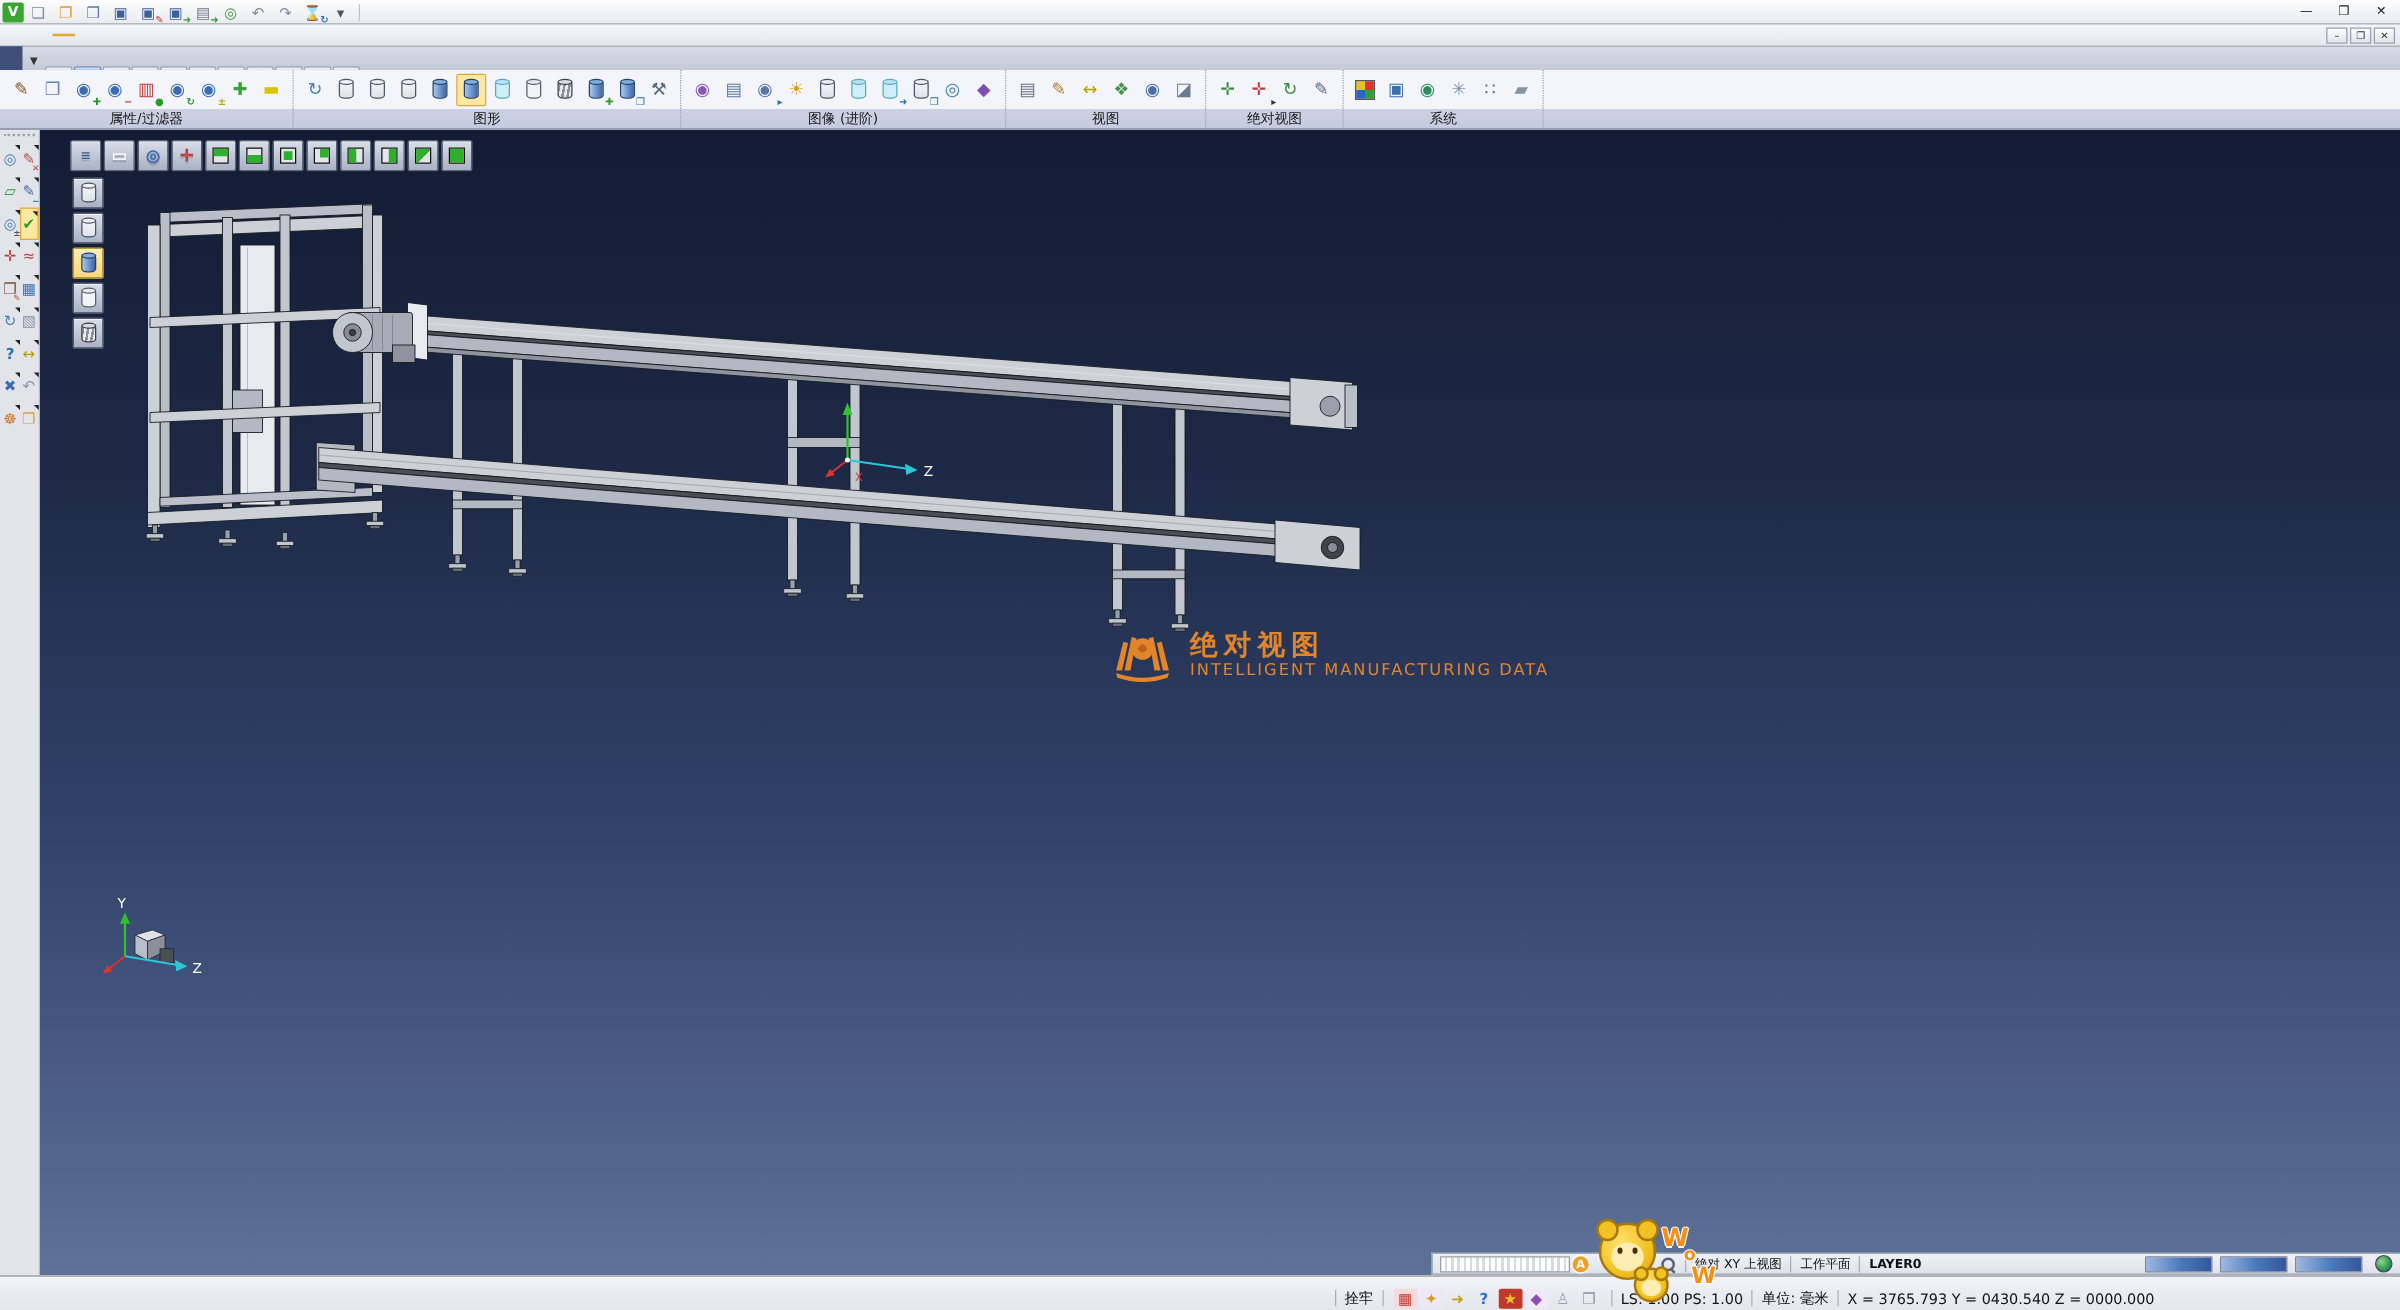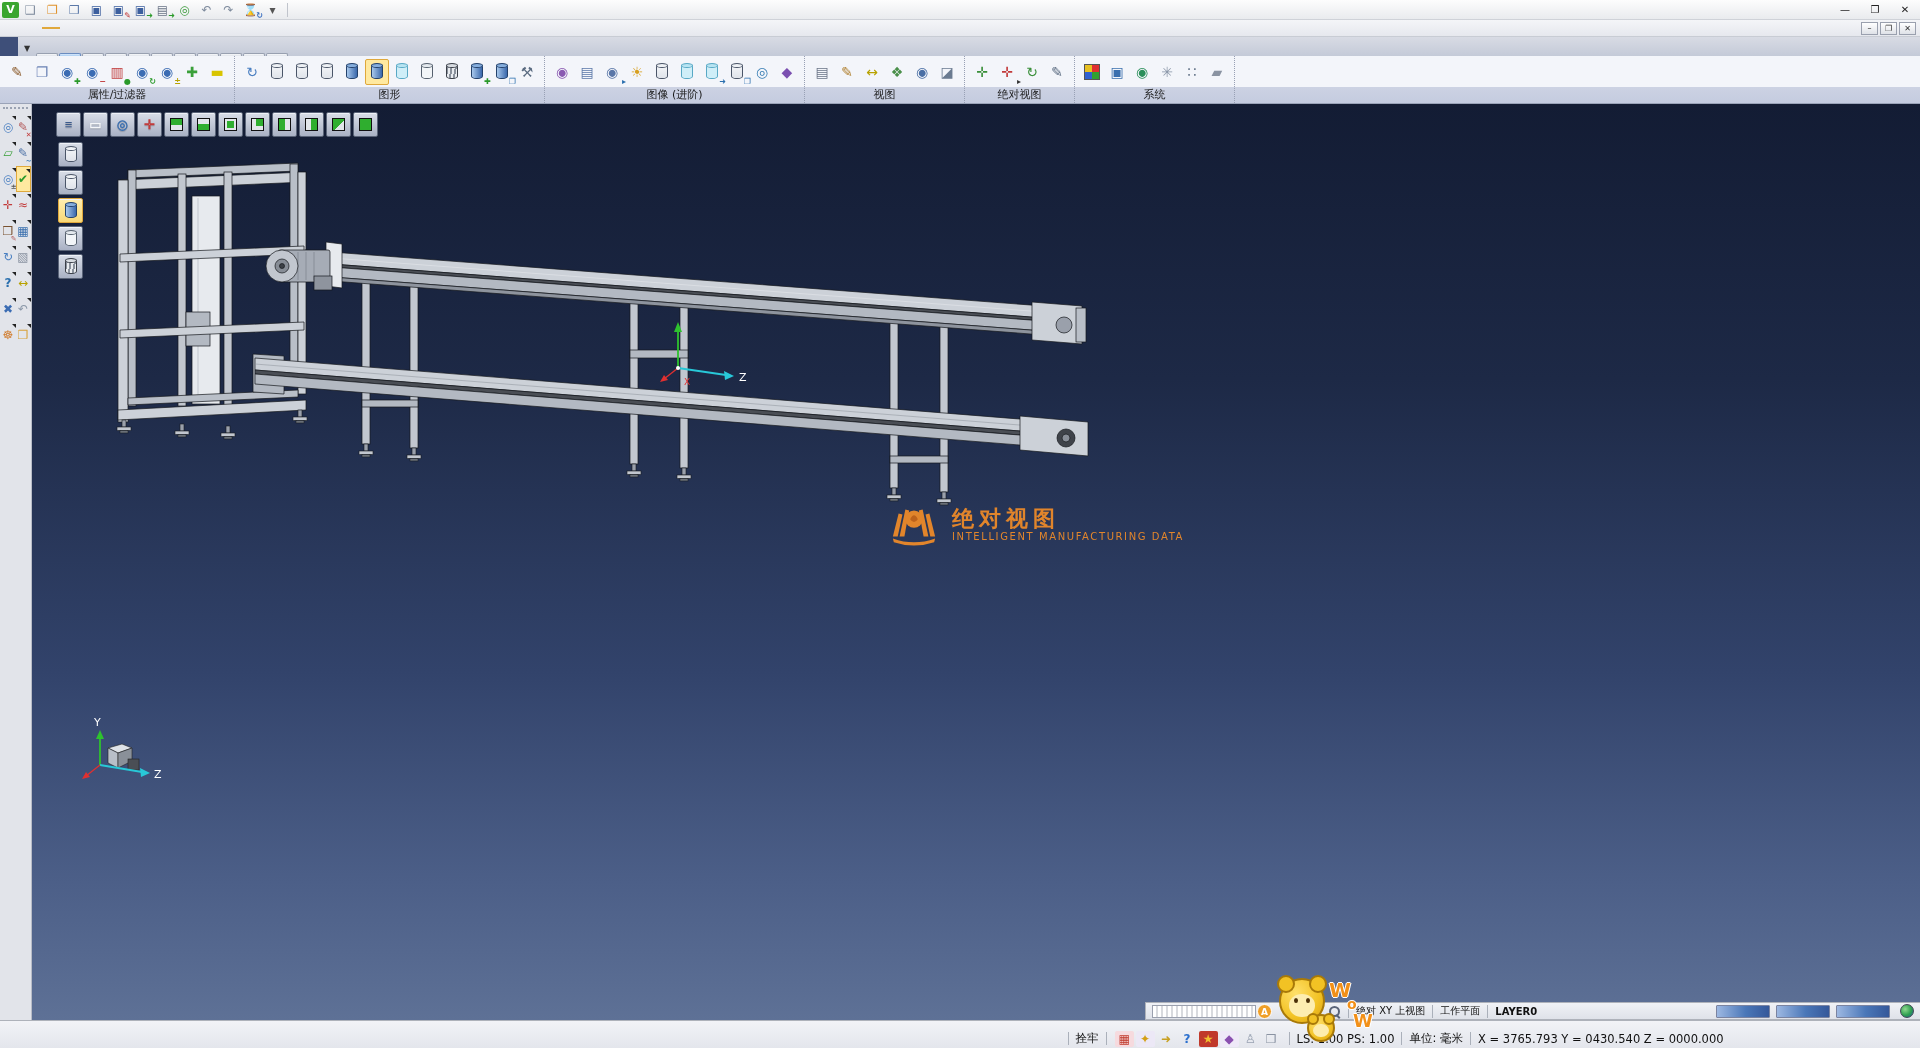--- a/index.html
+++ b/index.html
@@ -97,21 +97,21 @@
   .c-right .cube i { right:0; top:0; bottom:0; width:6px; }
   .c-front .cube i { left:2px; top:2px; right:2px; bottom:2px; }
   .c-back .cube i { right:0; top:0; width:7px; height:7px; }
   .c-axo .cube i { left:0; top:0; right:0; bottom:0; background:linear-gradient(135deg,#2fae2f 55%,transparent 55%); }
   .c-iso .cube i { left:0; top:0; right:0; bottom:0; }
   .rb.sel { background:linear-gradient(#ffeeb0,#f8d878); border:1px solid #e0a83c; }
   .rb .cy { display:inline-block; }
 
   .watermark { position:absolute; left:853px; top:396px; display:flex; align-items:center; gap:9px; opacity:.97; }
   .wm-text .wm-title { font-size:22px; font-weight:bold; color:#e8882a; letter-spacing:5px; line-height:24px; }
-  .wm-text .wm-sub { font-size:10px; color:#e8882a; letter-spacing:1.6px; }
+  .wm-text .wm-sub { font-size:13px; color:#e8882a; letter-spacing:1.6px; }
 
   
   .srow1 { position:absolute; left:1145px; right:0; top:1002px; height:18px; z-index:20;
     background:linear-gradient(#f0f2f6,#dfe2e9); border:1px solid #aeb2ba; border-right:none;
     display:flex; align-items:center; font-size:10px; color:#111; padding:0 6px; }
   .hstrip { width:104px; height:13px; background:repeating-linear-gradient(90deg,#ffffff 0 3px,#d8dade 3px 5px);
     border:1px solid #9aa0ae; }
   .magi { width:13px; height:13px; position:relative; margin-left:72px; }
   .magi::before { content:""; position:absolute; left:1px; top:1px; width:7px; height:7px;
     border:2px solid #5a6478; border-radius:50%; }

